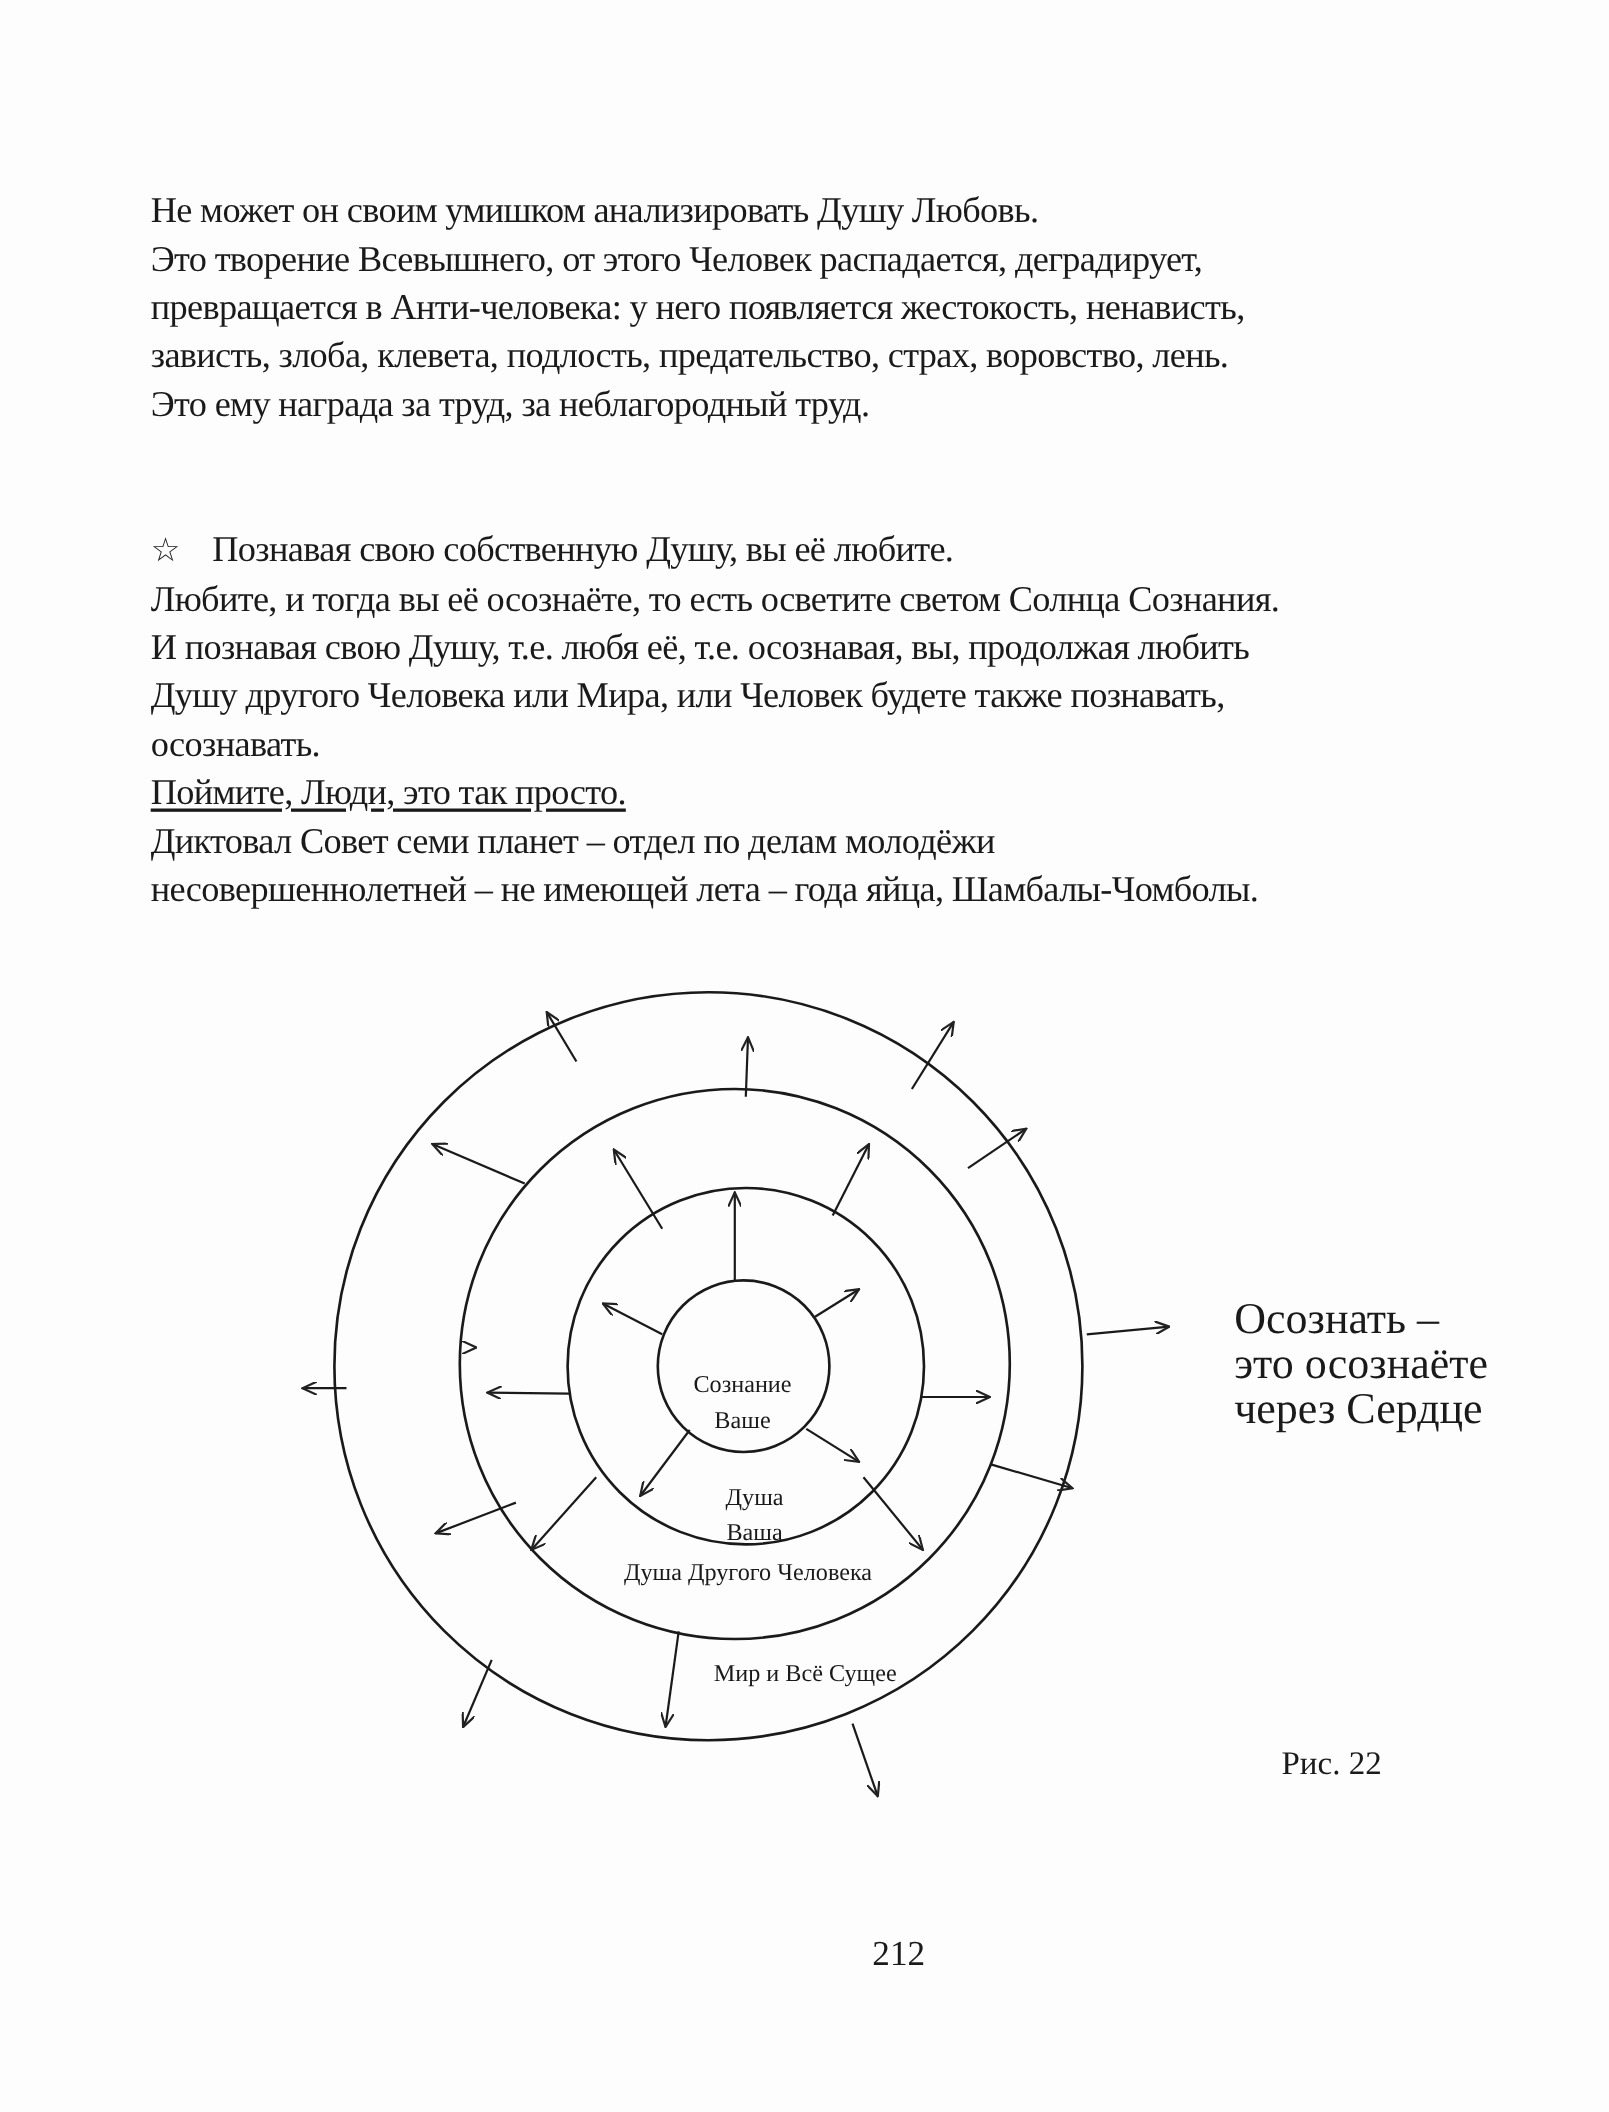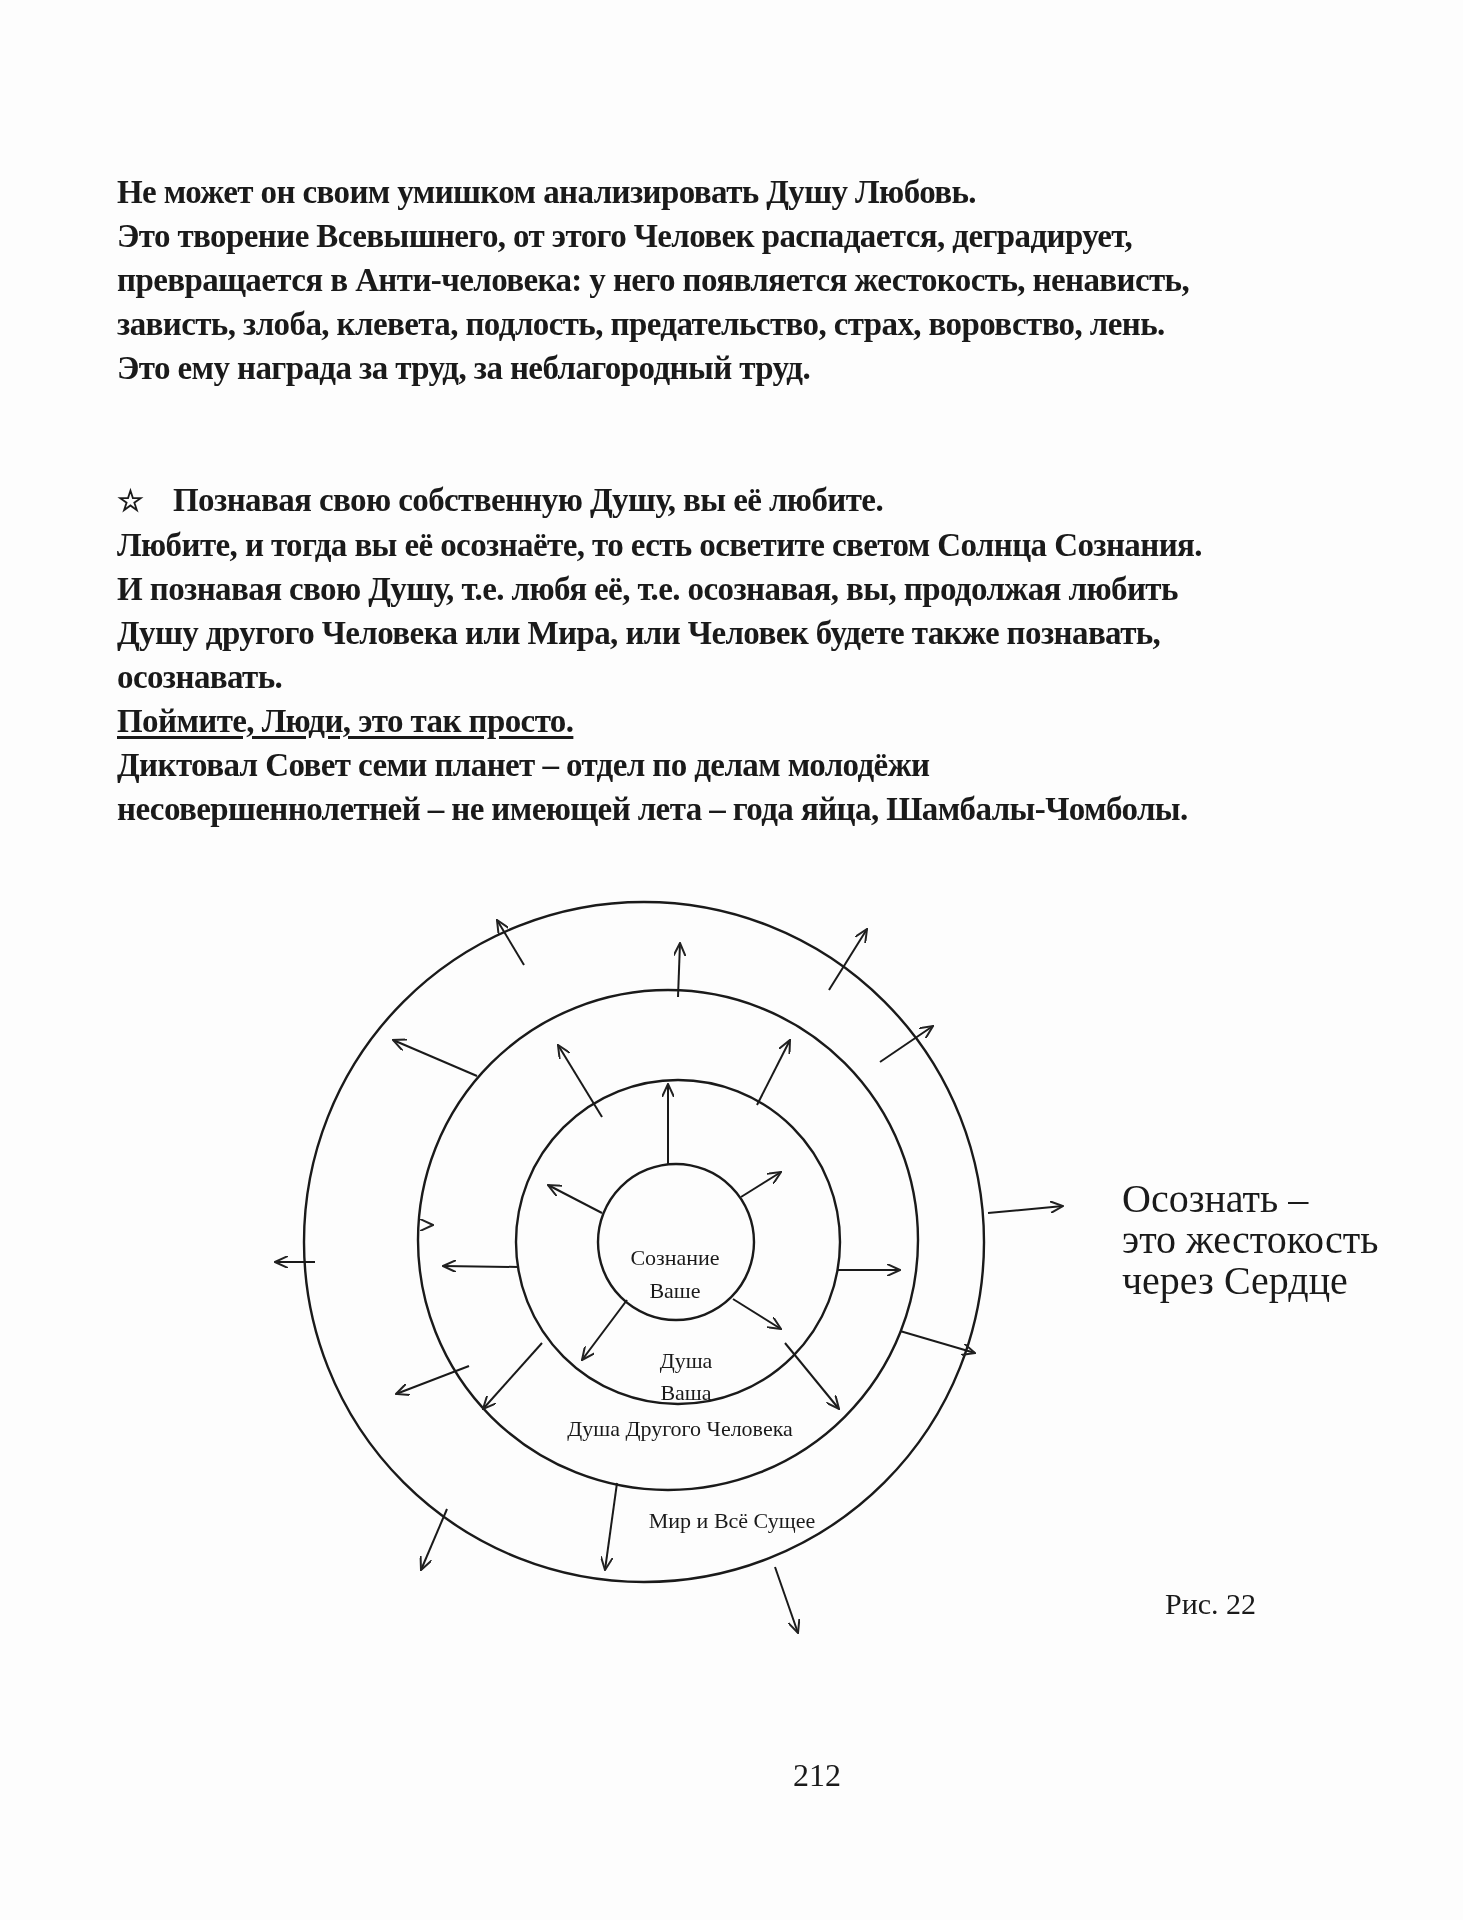--- a/index.html
+++ b/index.html
@@ -1,18 +1,18 @@
 <!DOCTYPE html>
 <html><head>
 <meta charset="utf-8">
 <style>
   html, body { margin:0; padding:0; }
   body { width:1463px; height:1920px; background:#fdfdfd; position:relative; overflow:hidden;
          font-family:"Liberation Serif","DejaVu Serif",serif; color:#1a1a1a; }
-  .para { position:absolute; left:117px; width:1260px; font-size:33px; line-height:44px; letter-spacing:-0.6px;font-weight:bold; }
+  .para { position:absolute; left:137px; width:1260px; font-size:33px; line-height:44px; letter-spacing:-0.6px; }
   .line { white-space:nowrap; display:block; }
   .underlined { text-decoration:underline; text-underline-offset:4px; }
   .star { display:inline-block; width:56px; font-size:30px; }
   #p1 { top:170px; }
   #p2 { top:478px; }
   .side-note { position:absolute; left:1122px; top:1178px; font-size:40px; line-height:41px; }
   .fig-caption { position:absolute; left:1165px; top:1587px; font-size:30px; }
   .page-number { position:absolute; left:762px; top:1757px; font-size:32px;margin-left:31px; }
   svg.diagram { position:absolute; left:0; top:0; }
   .dlabel { font-family:"Liberation Serif","DejaVu Serif",serif; font-size:22px; fill:#1a1a1a; }
@@ -86,18 +86,18 @@
   <text class="dlabel" x="675" y="1265" text-anchor="middle">Сознание</text>
   <text class="dlabel" x="675" y="1298" text-anchor="middle">Ваше</text>
   <text class="dlabel" x="686" y="1368" text-anchor="middle">Душа</text>
   <text class="dlabel" x="686" y="1400" text-anchor="middle">Ваша</text>
   <text class="dlabel" x="680" y="1436" text-anchor="middle">Душа Другого Человека</text>
   <text class="dlabel" x="732" y="1528" text-anchor="middle">Мир и Всё Сущее</text>
 </svg>
 
 <div class="side-note">
   <div>Осознать –</div>
-  <div>это жестокость</div>
+  <div>это осознаёте</div>
   <div>через Сердце</div>
 </div>
 
 <div class="fig-caption">Рис. 22</div>
 <div class="page-number">212</div>
 
 </body></html>

